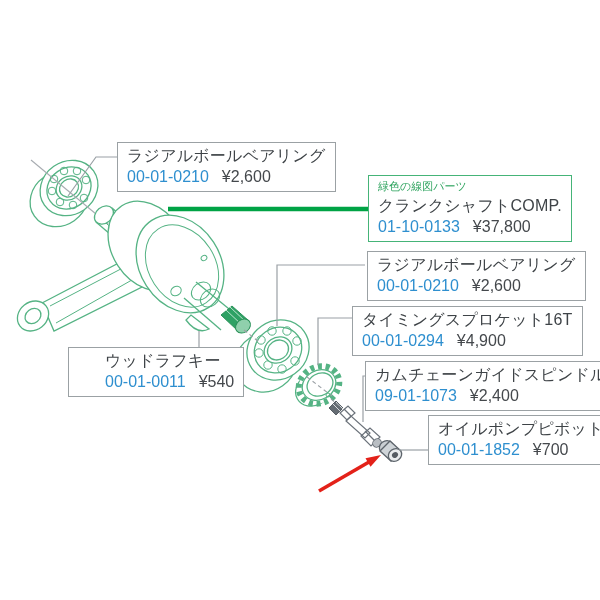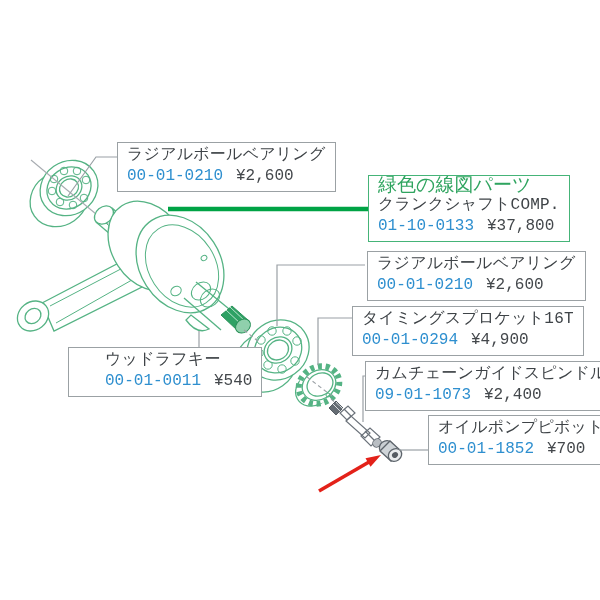--- a/index.html
+++ b/index.html
@@ -1,33 +1,33 @@
 <!DOCTYPE html>
 <html><head>
 <meta charset="utf-8">
 <style>
   html,body{margin:0;padding:0;background:#ffffff;}
   #stage{position:relative;width:600px;height:496px;background:#ffffff;overflow:hidden;
-         font-family:Liberation Mono, monospace;}
+         font-family:Liberation Sans, sans-serif;}
   svg{position:absolute;left:0;top:0;}
   
   .g{stroke:#55b384;fill:none;stroke-width:1.3;}
   .fillw{fill:#ffffff;}
   .gthin{stroke:#55b384;fill:none;stroke-width:1;}
   
   .gr{stroke:#6b727a;fill:none;stroke-width:1.2;}
   
   .ldr{stroke:#9aa0a5;stroke-width:1.2;fill:none;}
   .thin{stroke:#a7acb1;stroke-width:1.1;fill:none;}
   .dash{stroke:#9aa0a5;stroke-width:1.1;fill:none;stroke-dasharray:4 3;}
   
   .label{position:absolute;background:#fff;border:1.2px solid #9ba1a4;
          padding:2px 9px 4px 9px;white-space:nowrap;z-index:3;}
   .label.green{border:1.6px solid #45b478;}
-  .lnote{font-size:19px;line-height:17px;color:#2fa45f;}
+  .lnote{font-size:11px;line-height:17px;color:#2fa45f;}
   .lname{font-size:16px;line-height:21px;color:#3e4347;letter-spacing:0.2px;}
   .lrow{font-size:16px;line-height:21px;}
   .pno{color:#2e8fcf;}
   .price{color:#44484c;margin-left:13px;}
 </style>
 </head>
 <body>
 
 <div id="stage">
 

